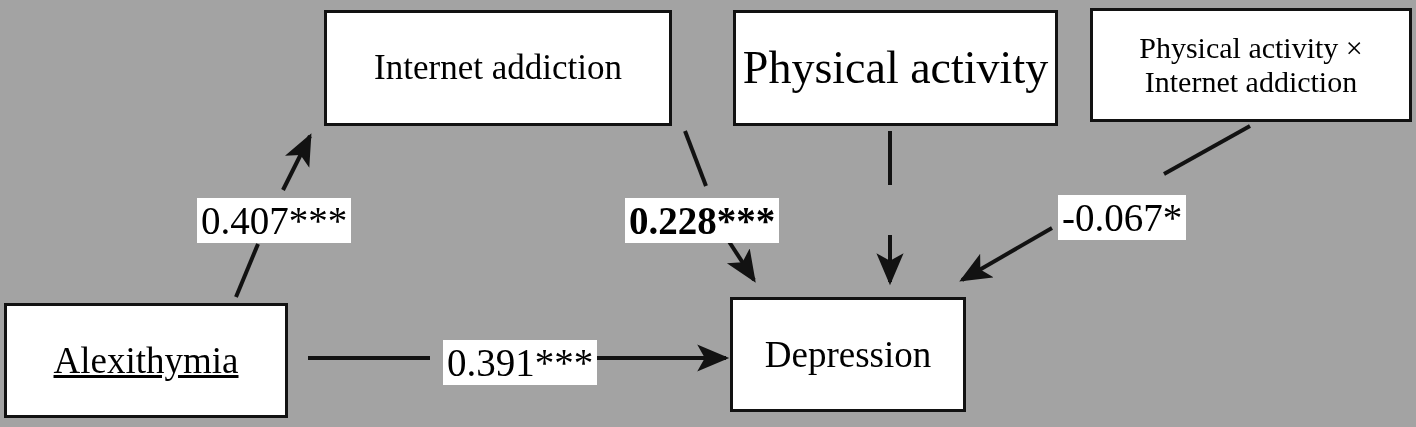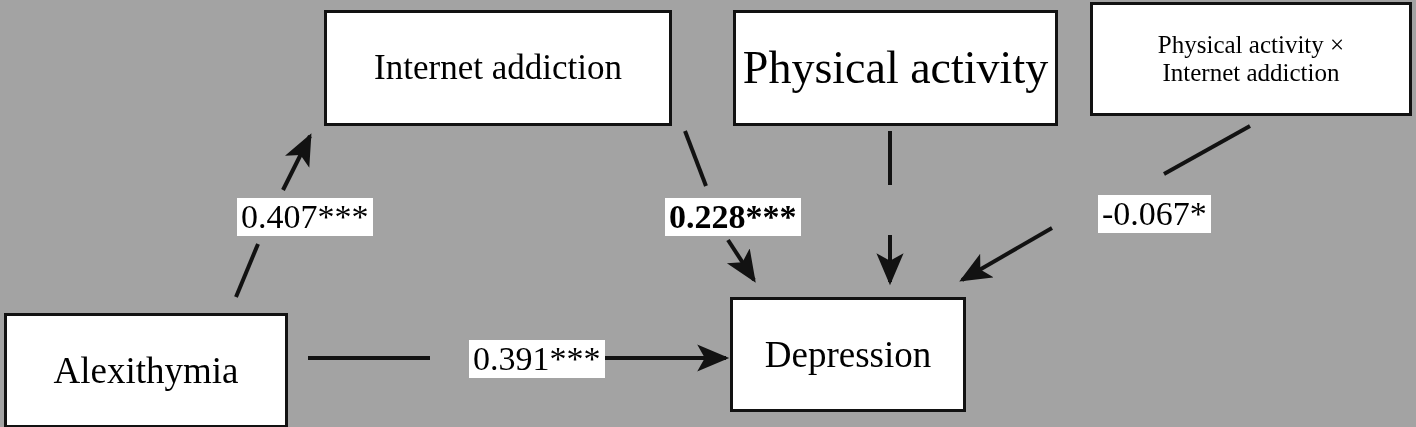--- a/index.html
+++ b/index.html
@@ -46,46 +46,46 @@
   
   #node-internet-addiction {
     left: 324px;  top: 10px;  width: 348px;  height: 116px;
     font-size: 35px;
   }
   #node-physical-activity {
     left: 733px;  top: 10px;  width: 325px;  height: 116px;
     font-size: 46px;
   }
   #node-interaction {
-    left: 1090px; top: 2px;   width: 322px;  height: 114px;
-    font-size: 25px;
+    left: 1090px; top: 8px;   width: 322px;  height: 114px;
+    font-size: 30px;
   }
   #node-alexithymia {
-    left: 4px;    top: 313px; width: 284px;  height: 115px;
+    left: 4px;    top: 303px; width: 284px;  height: 115px;
     font-size: 37px;
+    text-decoration: underline;
   }
   #node-depression {
     left: 730px;  top: 297px; width: 236px;  height: 115px;
     font-size: 37px;
   }
   .path-label {
     position: absolute;
-    font-size: 34px;
+    font-size: 39px;
     white-space: nowrap;
     color: #000000;
     background: #ffffff;
     padding: 0 4px;
     z-index: 4;
-    margin-left: 40px;
   }
   #label-a-to-ia   { left: 197px;  top: 198px; }
   #label-ia-to-dep { left: 625px;  top: 198px; font-weight: bold; }
   #label-pa-to-dep { left: 828px;  top: 196px; }
   #label-int-to-dep{ left: 1058px; top: 195px; font-family: Liberation Serif, serif; }
-  #label-a-to-dep  { left: 429px;  top: 340px; font-family: Liberation Serif, serif; }
+  #label-a-to-dep  { left: 443px;  top: 340px; font-family: Liberation Serif, serif; }
 </style>
 </head>
 <body>
 
 <div id="diagram-canvas">
 
   <svg id="path-layer" viewBox="0 0 1416 427" width="1416" height="427" aria-hidden="true">
     <defs>
       <marker id="arrowhead" markerWidth="9" markerHeight="9" refX="7.2" refY="3.4" orient="auto" markerUnits="strokeWidth">
         <path d="M0,0 L8,3.4 L0,6.8 L1.9,3.4 Z" fill="#121212"></path>

